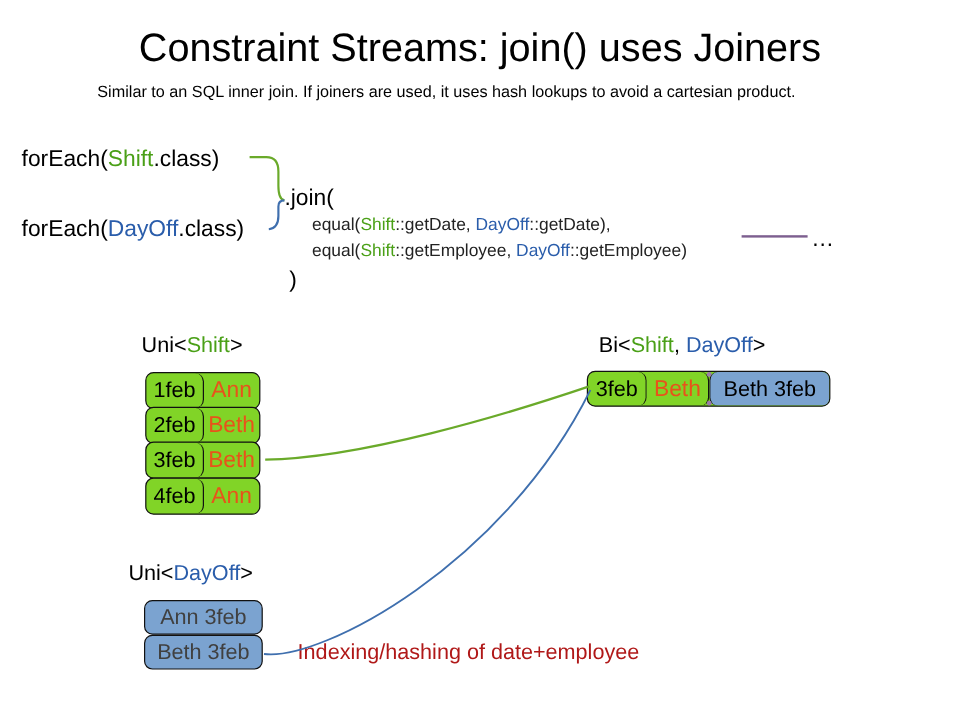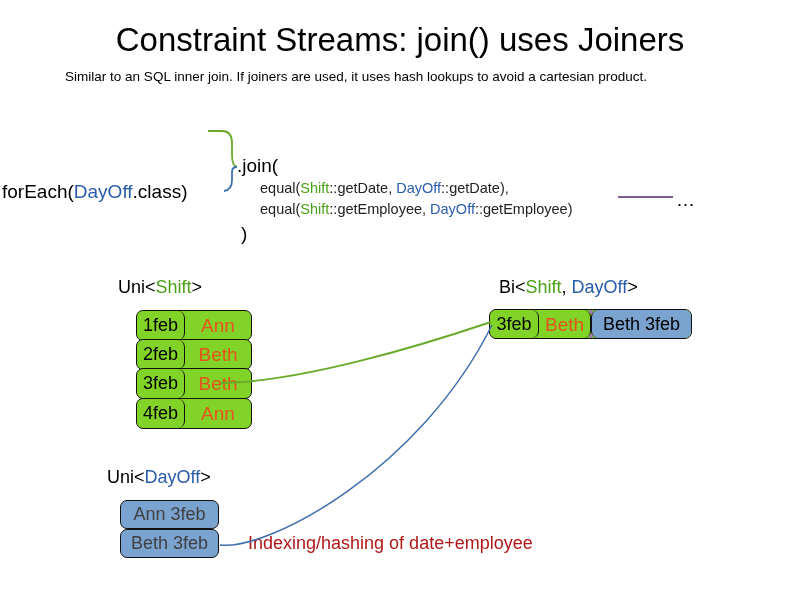--- a/index.html
+++ b/index.html
@@ -29,37 +29,38 @@
     width: 800px;
     text-align: center;
     font-size: 33px;
     line-height: 40px;
     color: #000000;
     white-space: nowrap;
   }
   .subtitle {
     position: absolute;
     top: 68px;
-    left: 12px;
+    left: 0;
     width: 688px;
     text-align: center;
     font-size: 13.5px;
     line-height: 18px;
     color: #000000;
+    padding-left: 28px;
   }
   
   .code-line {
     position: absolute;
     font-size: 19px;
     line-height: 24px;
     white-space: nowrap;
     color: #000000;
   }
   .code-foreach-shift { left: 18px;  top: 121px; }
-  .code-foreach-dayoff{ left: 2px;  top: 180px; }
+  .code-foreach-dayoff{ left: 18px;  top: 180px; }
   .code-join          { left: 237px; top: 154px; }
   .code-close         { left: 241px; top: 222px; }
   .code-arg {
     position: absolute;
     left: 260px;
     font-size: 14.5px;
     line-height: 20px;
     white-space: nowrap;
     color: #222222;
   }
@@ -111,22 +112,22 @@
     display: flex;
     align-items: center;
     justify-content: center;
     font-size: 19px;
     line-height: 19px;
     white-space: nowrap;
   }
   .green-box {
     background: #7ed321;
     background: #81d427;
-    left: 136px;
-    width: 116px;
+    left: 121px;
+    width: 96px;
     height: 31px;
   }
   .green-box .cell-date {
     width: 48px;
     color: #000000;
     border-right: 1.6px solid #111111;
     border-radius: 0 7px 7px 0;
     font-size: 18px;
   }
   .green-box .cell-name {
@@ -214,20 +215,21 @@
   }
 </style>
 </head>
 <body>
 
 <div class="slide">
 
   <div class="title">Constraint Streams: join() uses Joiners</div>
   <div class="subtitle">Similar to an SQL inner join. If joiners are used, it uses hash lookups to avoid a cartesian product.</div>
 
+  <div class="code-line code-foreach-shift"><span>forEach(</span><span class="tok-shift">Shift</span><span>.class)</span></div>
 
   <div class="code-line code-foreach-dayoff"><span>forEach(</span><span class="tok-dayoff">DayOff</span><span>.class)</span></div>
 
   <div class="code-line code-join">.join(</div>
 
   <div class="code-arg code-arg-1"><span>equal(</span><span class="tok-shift">Shift</span><span>::getDate, </span><span class="tok-dayoff">DayOff</span><span>::getDate),</span></div>
 
   <div class="code-arg code-arg-2"><span>equal(</span><span class="tok-shift">Shift</span><span>::getEmployee, </span><span class="tok-dayoff">DayOff</span><span>::getEmployee)</span></div>
 
   <div class="code-line code-close">)</div>

